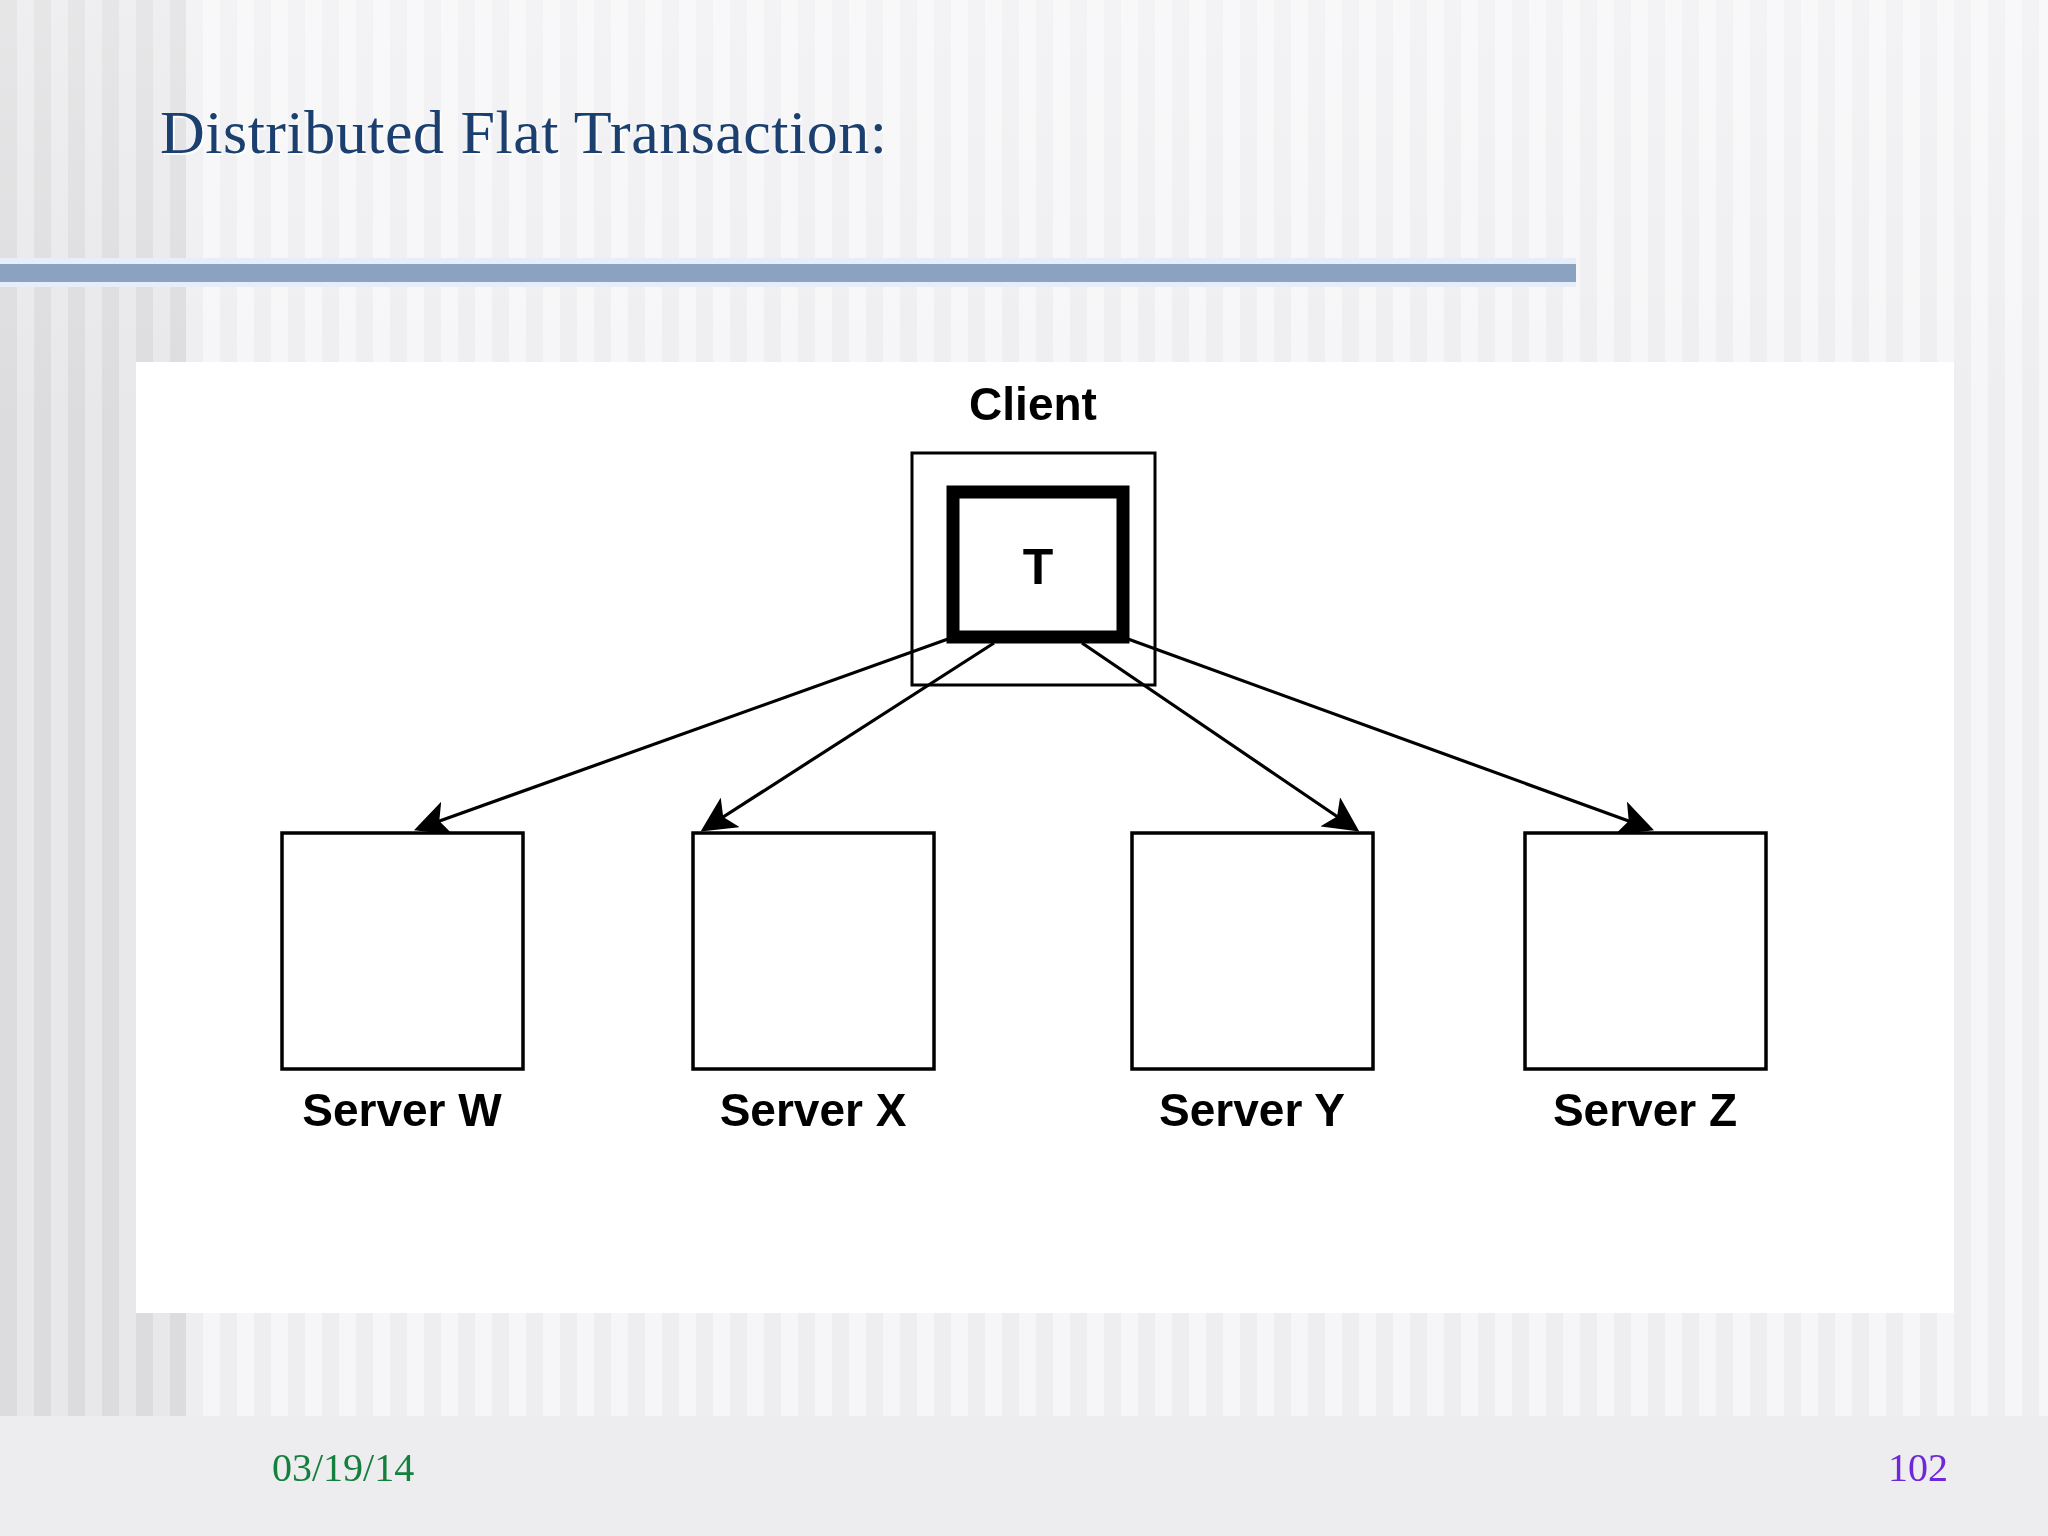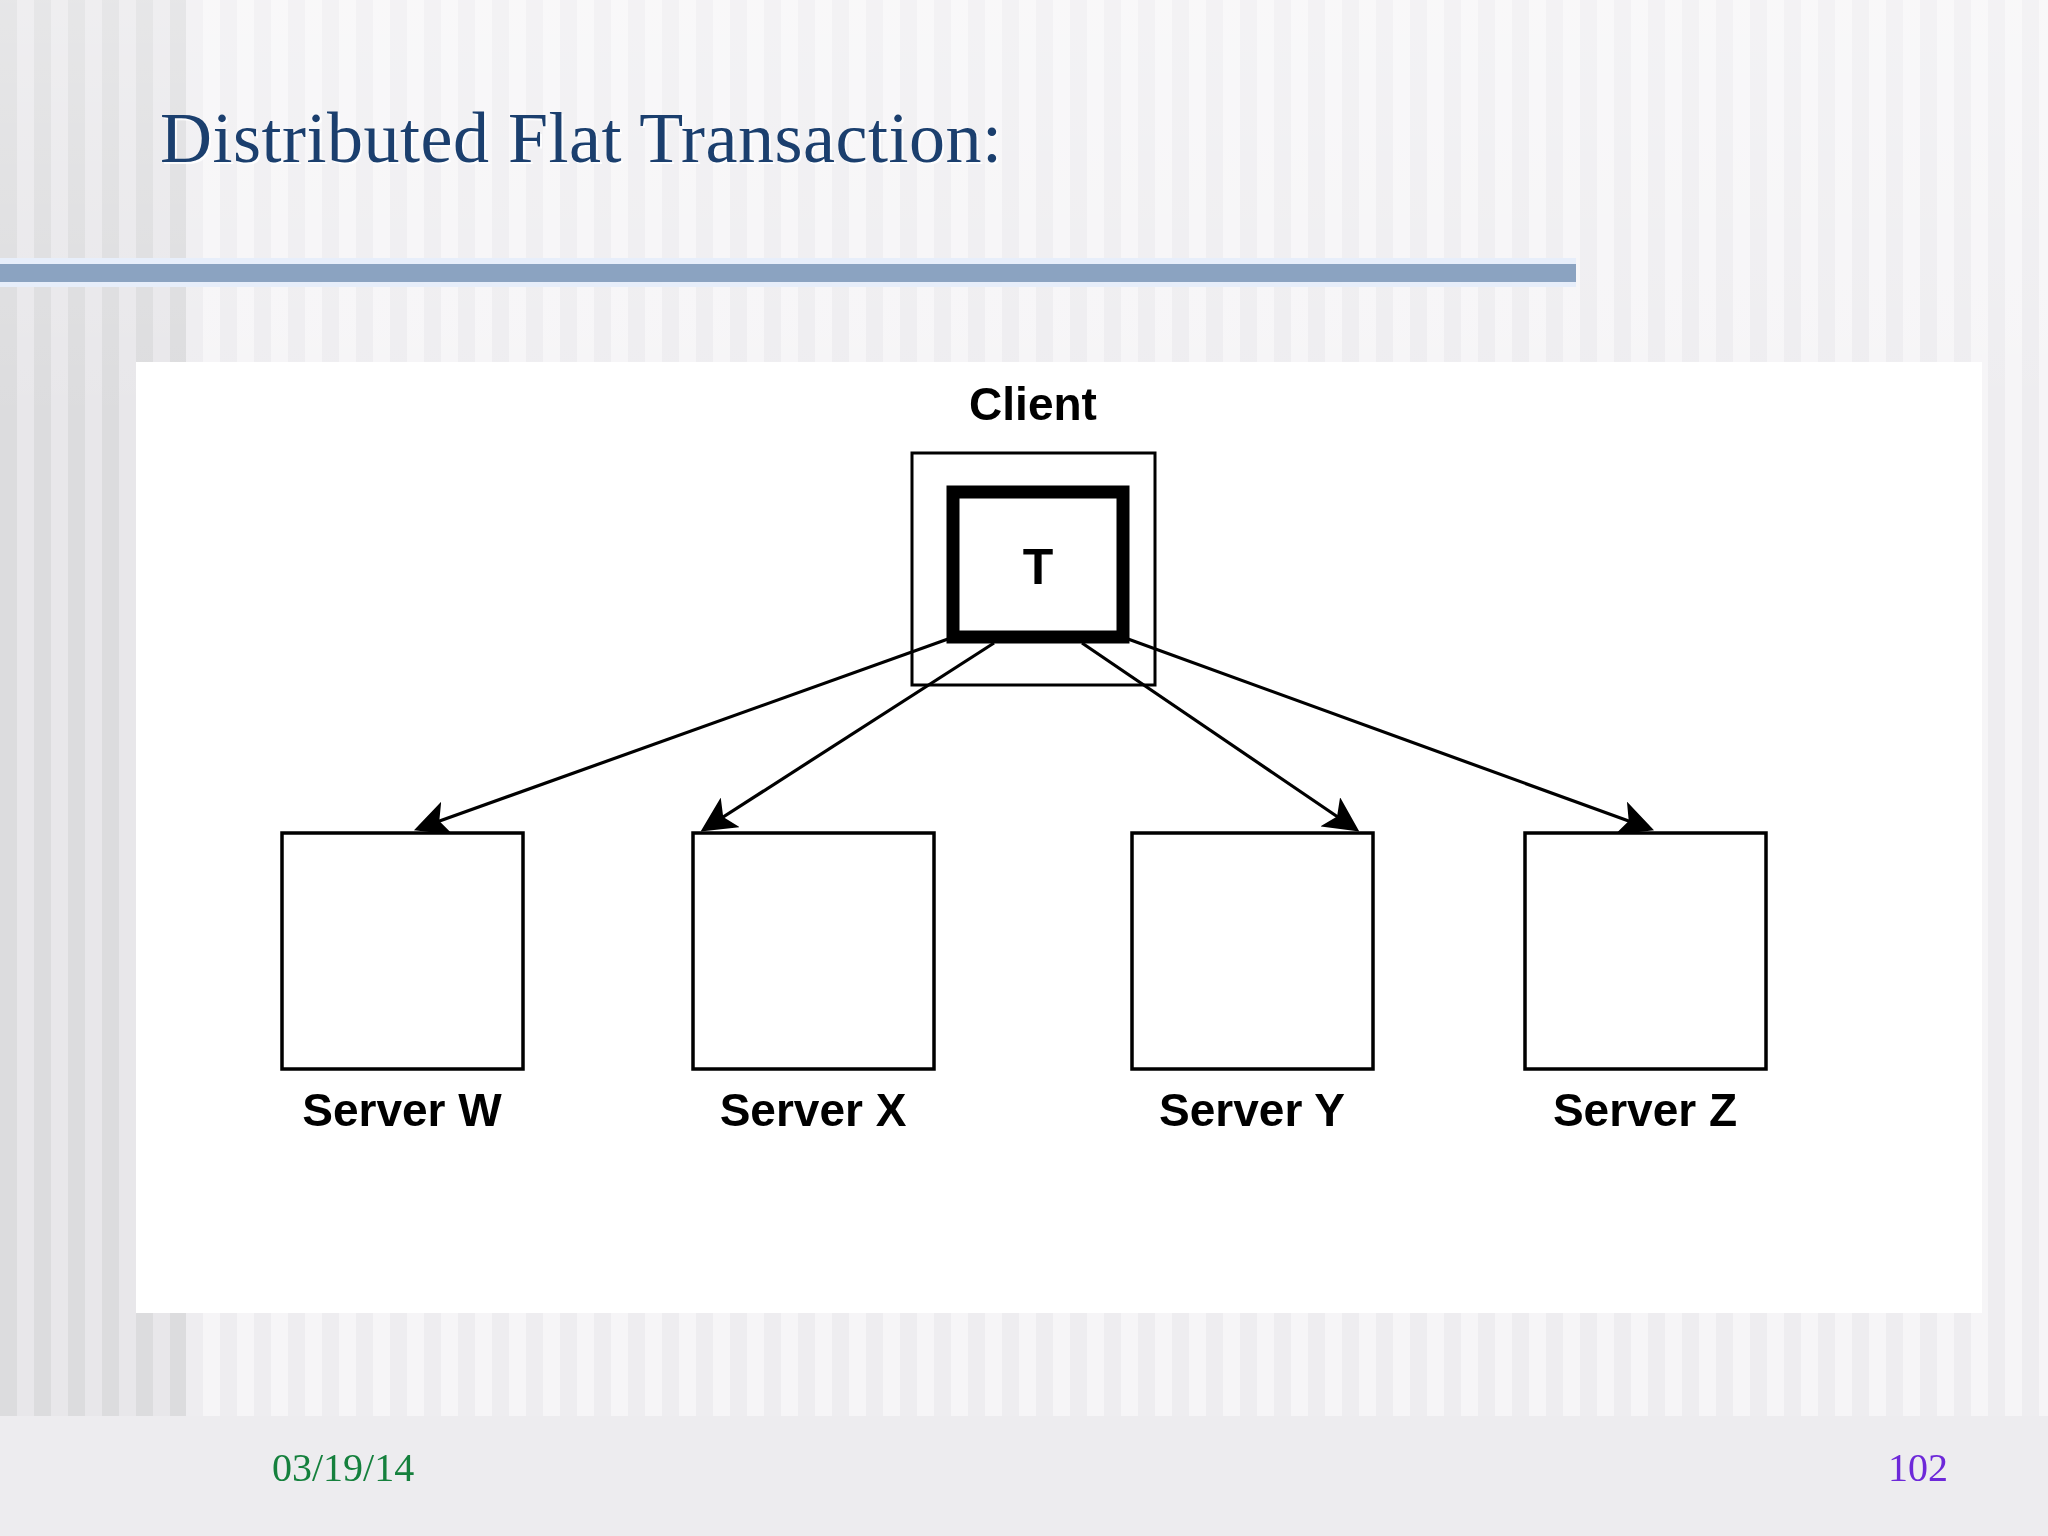--- a/index.html
+++ b/index.html
@@ -51,21 +51,21 @@
     width: 2048px; height: 1416px;
     background: linear-gradient(to bottom, rgba(255,255,255,0.30), rgba(255,255,255,0.0) 30%);
     pointer-events: none;
   }
 
   
   .title {
     position: absolute;
     left: 160px;
     top: 100px;
-    font-size: 72px;
+    font-size: 62px;
     line-height: 1.06;
     color: #1b3f6e;
     font-family: "Liberation Serif", "DejaVu Serif", serif;
     letter-spacing: 0.5px;
     white-space: nowrap;
     text-shadow: 2px 2px 0 rgba(255,255,255,0.85);
   }
 
   
   .divider-wrap {
@@ -95,21 +95,20 @@
   }
 
   
   .diagram-panel {
     position: absolute;
     left: 136px;
     top: 362px;
     width: 1818px;
     height: 951px;
     background: #ffffff;
-    padding-left: 28px;
   }
   .diagram-svg {
     position: absolute;
     left: 0; top: 0;
     width: 1818px;
     height: 951px;
     display: block;
   }
 
   .dg-label {

